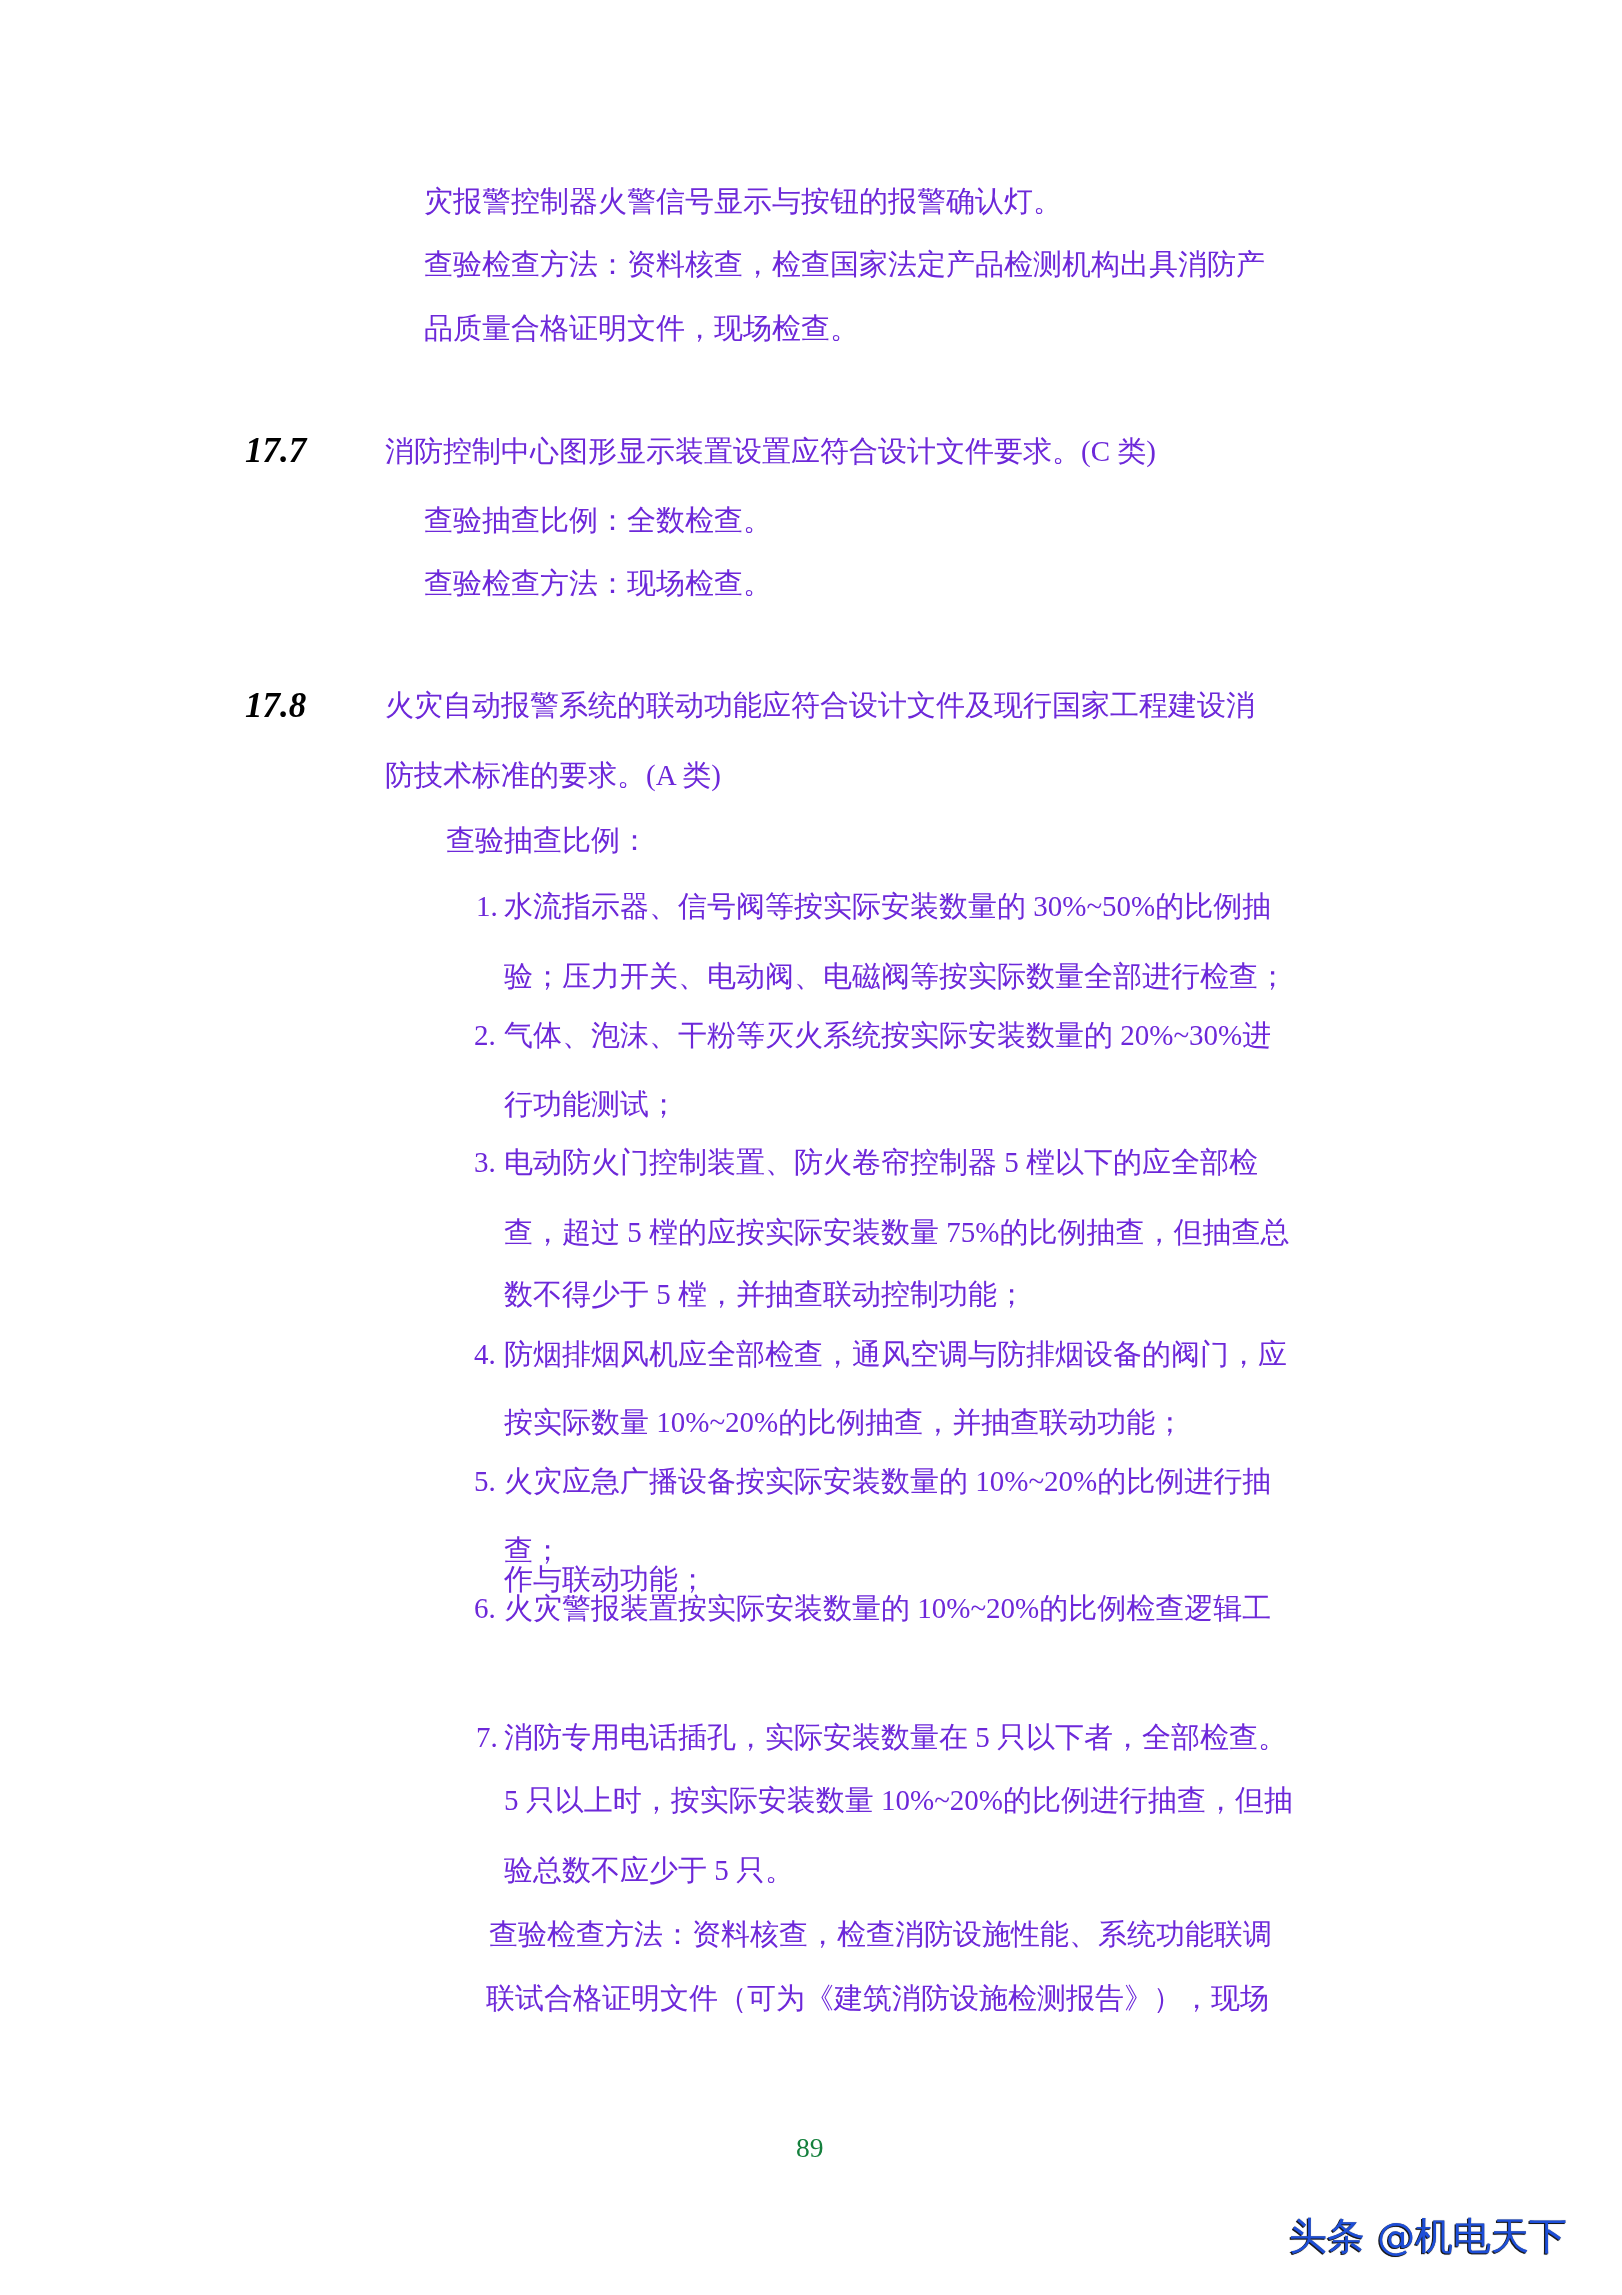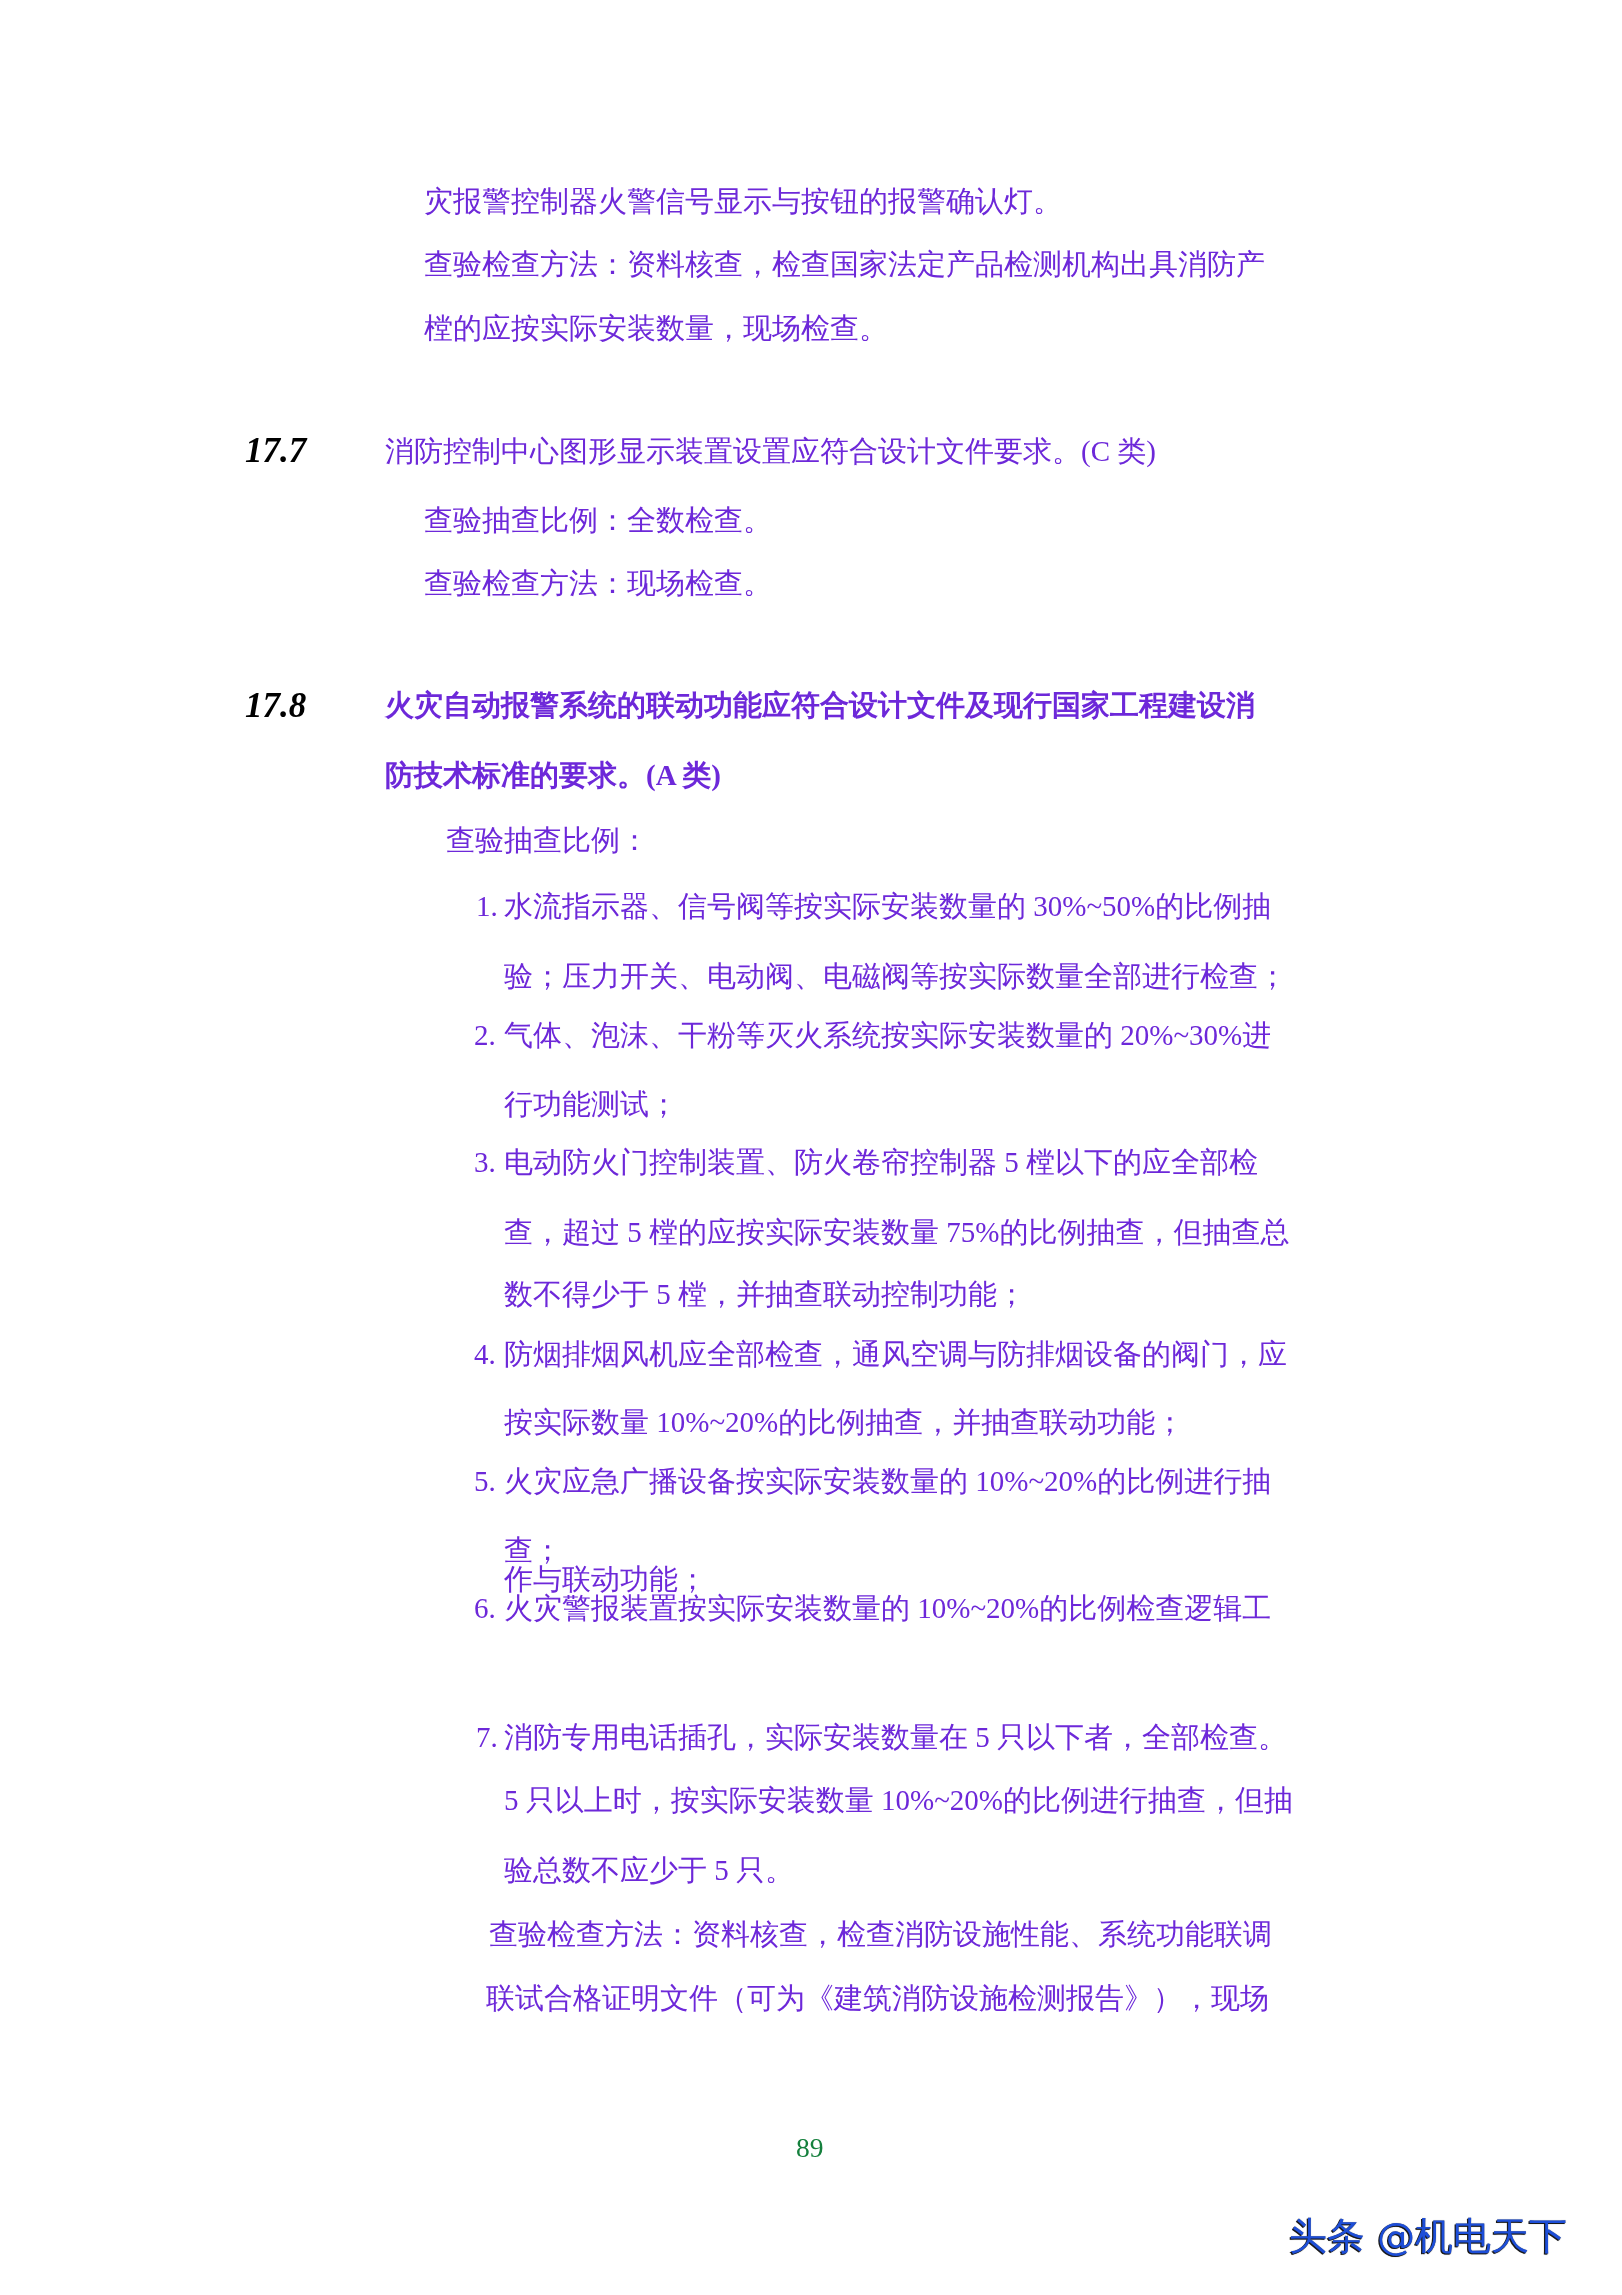--- a/index.html
+++ b/index.html
@@ -12,40 +12,40 @@
     font-family: "Liberation Serif", serif;
     font-size: 29px; line-height: 39px; height: 39px;
     color: #6d28d9;
   }
   .secnum {
     position: absolute; white-space: nowrap;
     font-family: "Liberation Serif", serif;
     font-weight: bold; font-style: italic;
     font-size: 35px; line-height: 39px; height: 39px; color: #000;
   }
-  .bold { font-weight: bold; text-align: center; }
+  .bold { font-weight: normal; text-align: center; }
   .pg {
     position: absolute; white-space: nowrap;
     font-family: "Liberation Serif", serif;
     font-size: 27.5px; line-height: 33px; color: #15803d;
   }
   .wm {
     position: absolute; white-space: nowrap;
     font-family: "DejaVu Sans", sans-serif;
     font-size: 38px; line-height: 46px; color: #1d4ed8;
     text-shadow: -1.3px 1.3px 0 #1a1a1a, -0.7px 0.7px 0.7px #444, 0 0 0.7px #666;
   }
 </style>
 </head>
 <body>
 
 <div>
   <div class="ln" style="left:424px;top:182px">灾报警控制器火警信号显示与按钮的报警确认灯。</div>
   <div class="ln" style="left:424px;top:245px">查验检查方法：资料核查，检查国家法定产品检测机构出具消防产</div>
-  <div class="ln" style="left:424px;top:309px">樘的应按实际安装数量，现场检查。</div>
+  <div class="ln" style="left:424px;top:309px">品质量合格证明文件，现场检查。</div>
 </div>
 
 <div>
   <div class="secnum" style="left:245px;top:431px">17.7</div>
   <div class="ln" style="left:385px;top:432px">消防控制中心图形显示装置设置应符合设计文件要求。(C 类)</div>
   <div class="ln" style="left:424px;top:501px">查验抽查比例：全数检查。</div>
   <div class="ln" style="left:424px;top:564px">查验检查方法：现场检查。</div>
 </div>
 
 <div>

